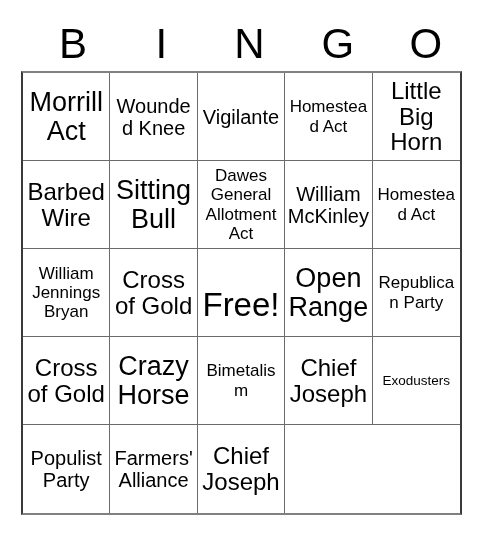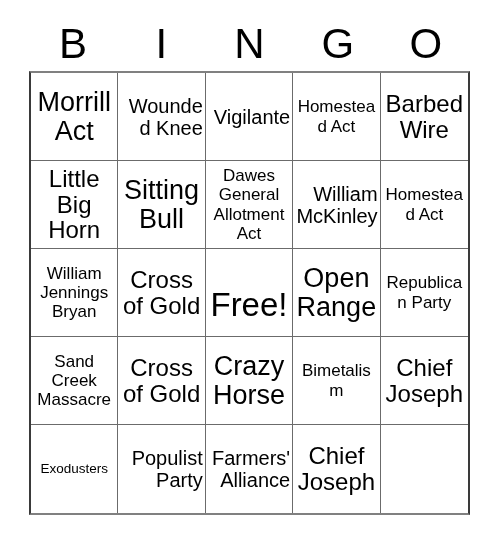--- a/index.html
+++ b/index.html
@@ -41,21 +41,21 @@
     line-height: 44px;
     font-weight: 400;
     letter-spacing: 0px;
     color: #000000;
     user-select: none;
   }
 
   
   .grid {
     position: absolute;
-    left: 29px;
+    left: 21px;
     top: 71px;
     width: 441px;
     height: 444px;
     box-sizing: border-box;
     border-top: 2px solid #808080;
     border-left: 2px solid #3a3a3a;
     border-right: 2px solid #3a3a3a;
     border-bottom: 2px solid #808080;
     display: grid;
     grid-template-columns: repeat(5, 1fr);
@@ -83,21 +83,21 @@
     width: 100%;
     line-height: 1.06;
     color: #000000;
     word-wrap: break-word;
   }
 
   
   .sz-xxl  { font-size: 33px; line-height: 1.06; margin-top: 25px; }
   .sz-xl   { font-size: 27px; line-height: 1.07; }
   .sz-lg   { font-size: 24px; line-height: 1.08; }
-  .sz-md   { font-size: 20px; line-height: 1.10; text-align: right; }
+  .sz-md   { font-size: 20px; line-height: 1.10; }
   .sz-sm   { font-size: 17px; line-height: 1.12; }
   .sz-xs   { font-size: 17px; line-height: 1.14; }
   .sz-xxs  { font-size: 13.5px; line-height: 1.15; }
 </style>
 </head>
 <body>
 
 <div class="card">
 
   <div class="header-row">
@@ -115,24 +115,24 @@
       <div class="cell">
         <span class="cell-text sz-md">Wounded Knee</span>
       </div>
       <div class="cell">
         <span class="cell-text sz-md">Vigilante</span>
       </div>
       <div class="cell">
         <span class="cell-text sz-sm">Homestead Act</span>
       </div>
       <div class="cell">
-        <span class="cell-text sz-lg">Barbed Wire</span>
+        <span class="cell-text sz-lg">Little Big Horn</span>
       </div>
       <div class="cell">
-        <span class="cell-text sz-lg">Little Big Horn</span>
+        <span class="cell-text sz-lg">Barbed Wire</span>
       </div>
       <div class="cell">
         <span class="cell-text sz-xl">Sitting Bull</span>
       </div>
       <div class="cell">
         <span class="cell-text sz-xs">Dawes General Allotment Act</span>
       </div>
       <div class="cell">
         <span class="cell-text sz-md">William McKinley</span>
       </div>
@@ -146,23 +146,20 @@
         <span class="cell-text sz-lg">Cross of Gold</span>
       </div>
       <div class="cell">
         <span class="cell-text sz-xxl">Free!</span>
       </div>
       <div class="cell">
         <span class="cell-text sz-xl">Open Range</span>
       </div>
       <div class="cell">
         <span class="cell-text sz-xs">Republican Party</span>
-      </div>
-      <div class="cell">
-        <span class="cell-text sz-sm">Sand Creek Massacre</span>
       </div>
       <div class="cell">
         <span class="cell-text sz-lg">Cross of Gold</span>
       </div>
       <div class="cell">
         <span class="cell-text sz-xl">Crazy Horse</span>
       </div>
       <div class="cell">
         <span class="cell-text sz-xs">Bimetalism</span>
       </div>

